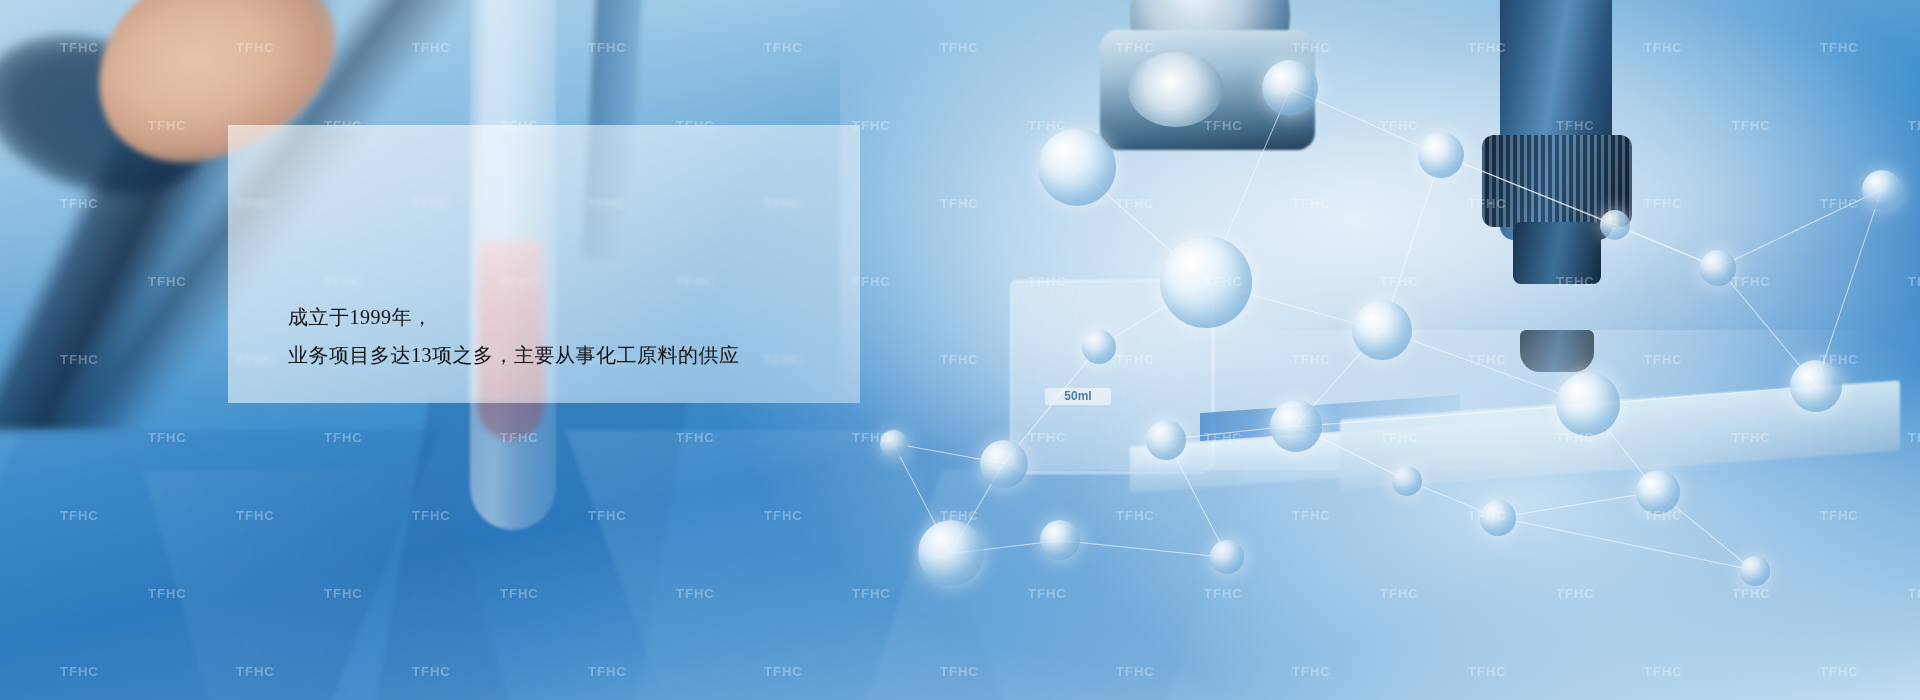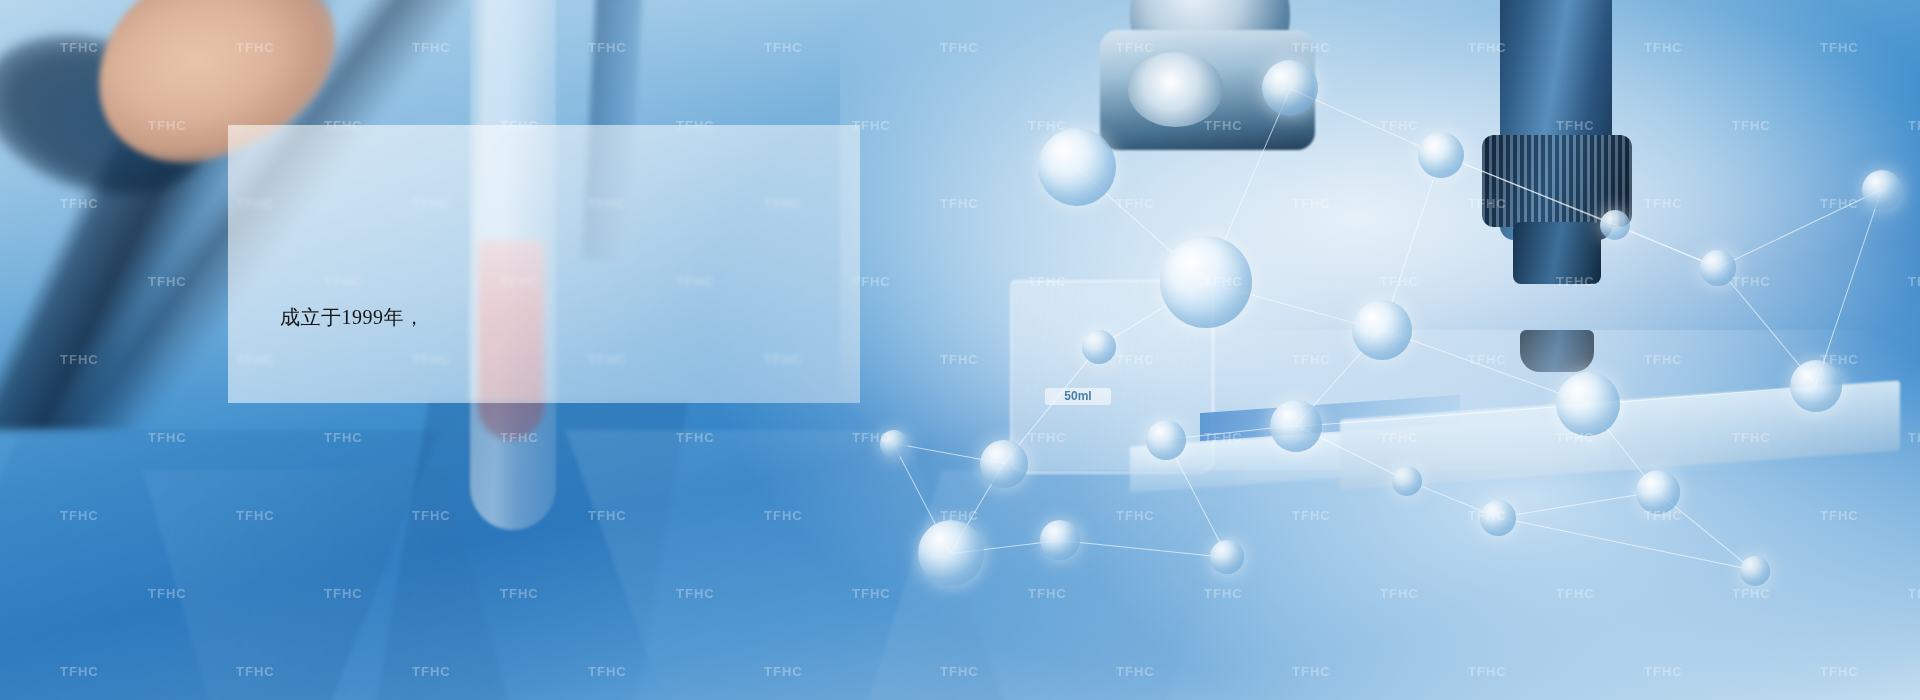--- a/index.html
+++ b/index.html
@@ -107,21 +107,21 @@
 
   
   .wm{position:absolute;font:700 13px "Liberation Sans",sans-serif;color:rgba(255,255,255,.30);letter-spacing:1px;}
 
   
   .panel{position:absolute;left:228px;top:125px;width:632px;height:278px;
     background:linear-gradient(135deg, rgba(255,255,255,.60) 0%, rgba(255,255,255,.52) 45%, rgba(255,255,255,.40) 100%);
     backdrop-filter:blur(2px);}
   .panel-title{position:absolute;left:92px;top:93px;
     font-family:"Liberation Serif","DejaVu Serif",serif;font-size:35px;color:#111;letter-spacing:5px;white-space:nowrap;}
-  .panel-body{position:absolute;left:52px;top:173px;white-space:nowrap;}
+  .panel-body{position:absolute;left:60px;top:173px;white-space:nowrap;}
   .bline{font-family:"Liberation Serif","DejaVu Serif",serif;font-size:20px;color:#141414;letter-spacing:.5px;line-height:38px;}
 </style>
 </head>
 <body>
 
 <div class="banner">
 
   <div class="bg"></div>
   <div class="glass-left"></div>
   <div class="sleeve"></div>
@@ -311,16 +311,17 @@
       <div class="wm" style="left: 1116px; top: 664px;">TFHC</div>
       <div class="wm" style="left: 1292px; top: 664px;">TFHC</div>
       <div class="wm" style="left: 1468px; top: 664px;">TFHC</div>
       <div class="wm" style="left: 1644px; top: 664px;">TFHC</div>
       <div class="wm" style="left: 1820px; top: 664px;">TFHC</div>
     </div>
 
   <div class="panel">
     <div class="panel-body" id="intro-body">
         <div class="bline">成立于1999年，</div>
+        <div class="bline">业务项目多达13项之多，主要从事化工原料的供应</div>
       </div>
   </div>
 
 </div>
 
 </body></html>

